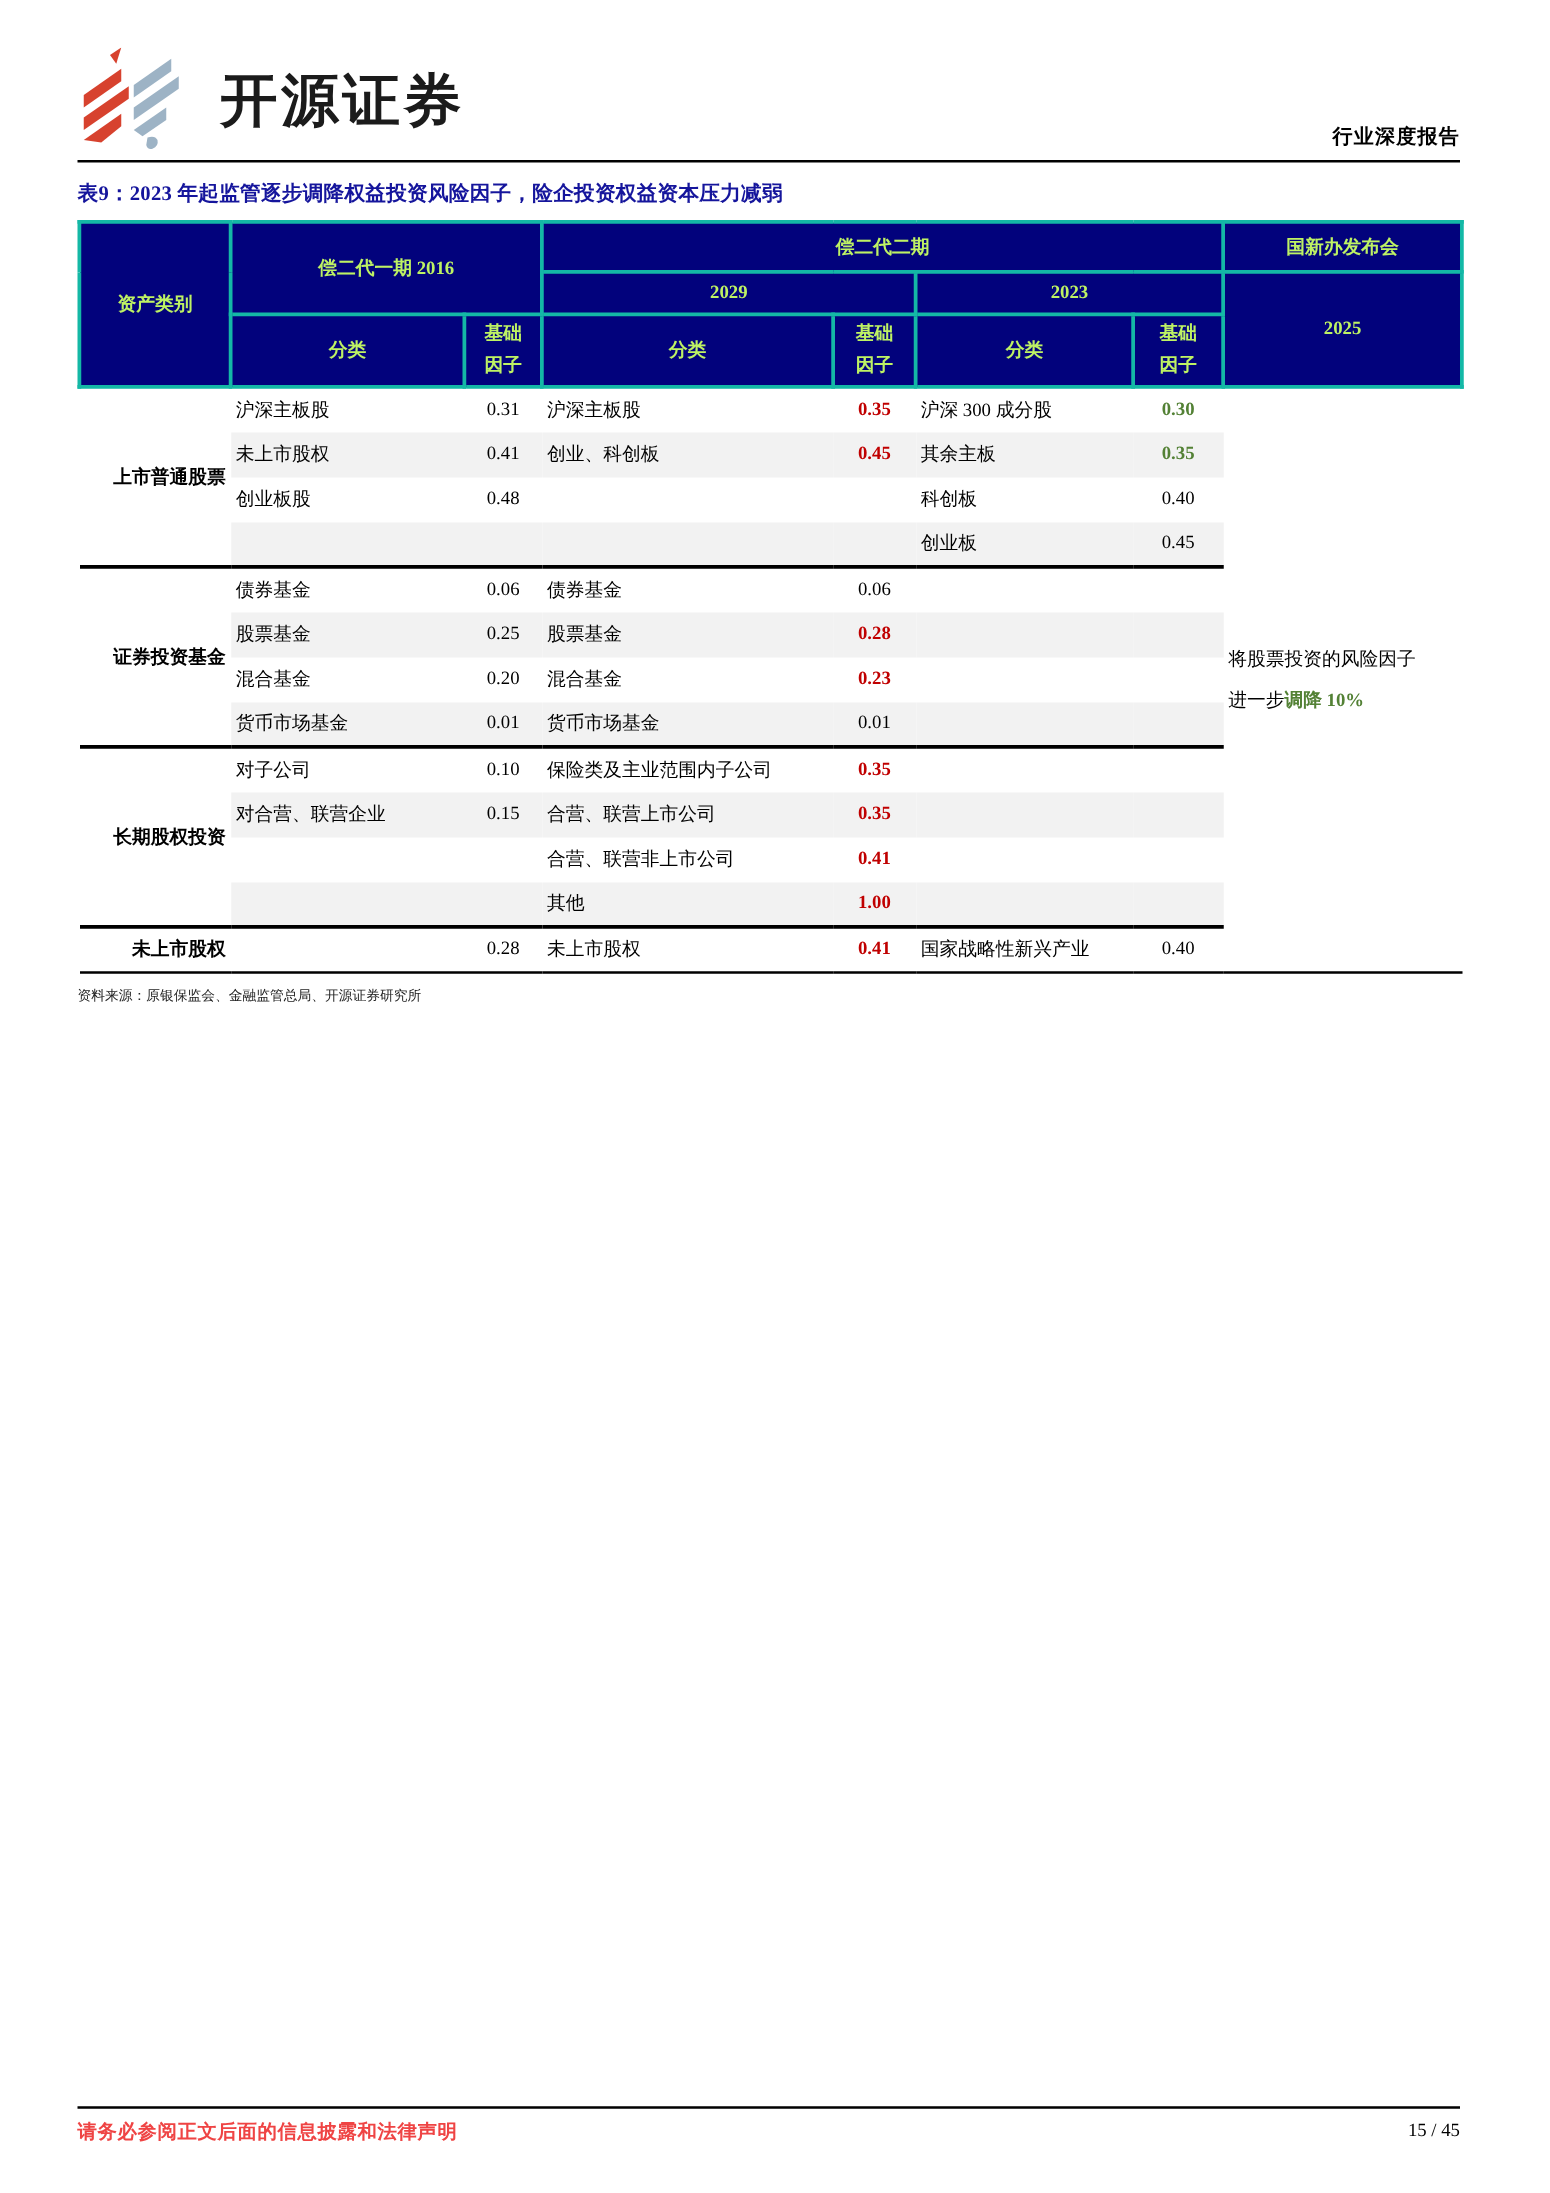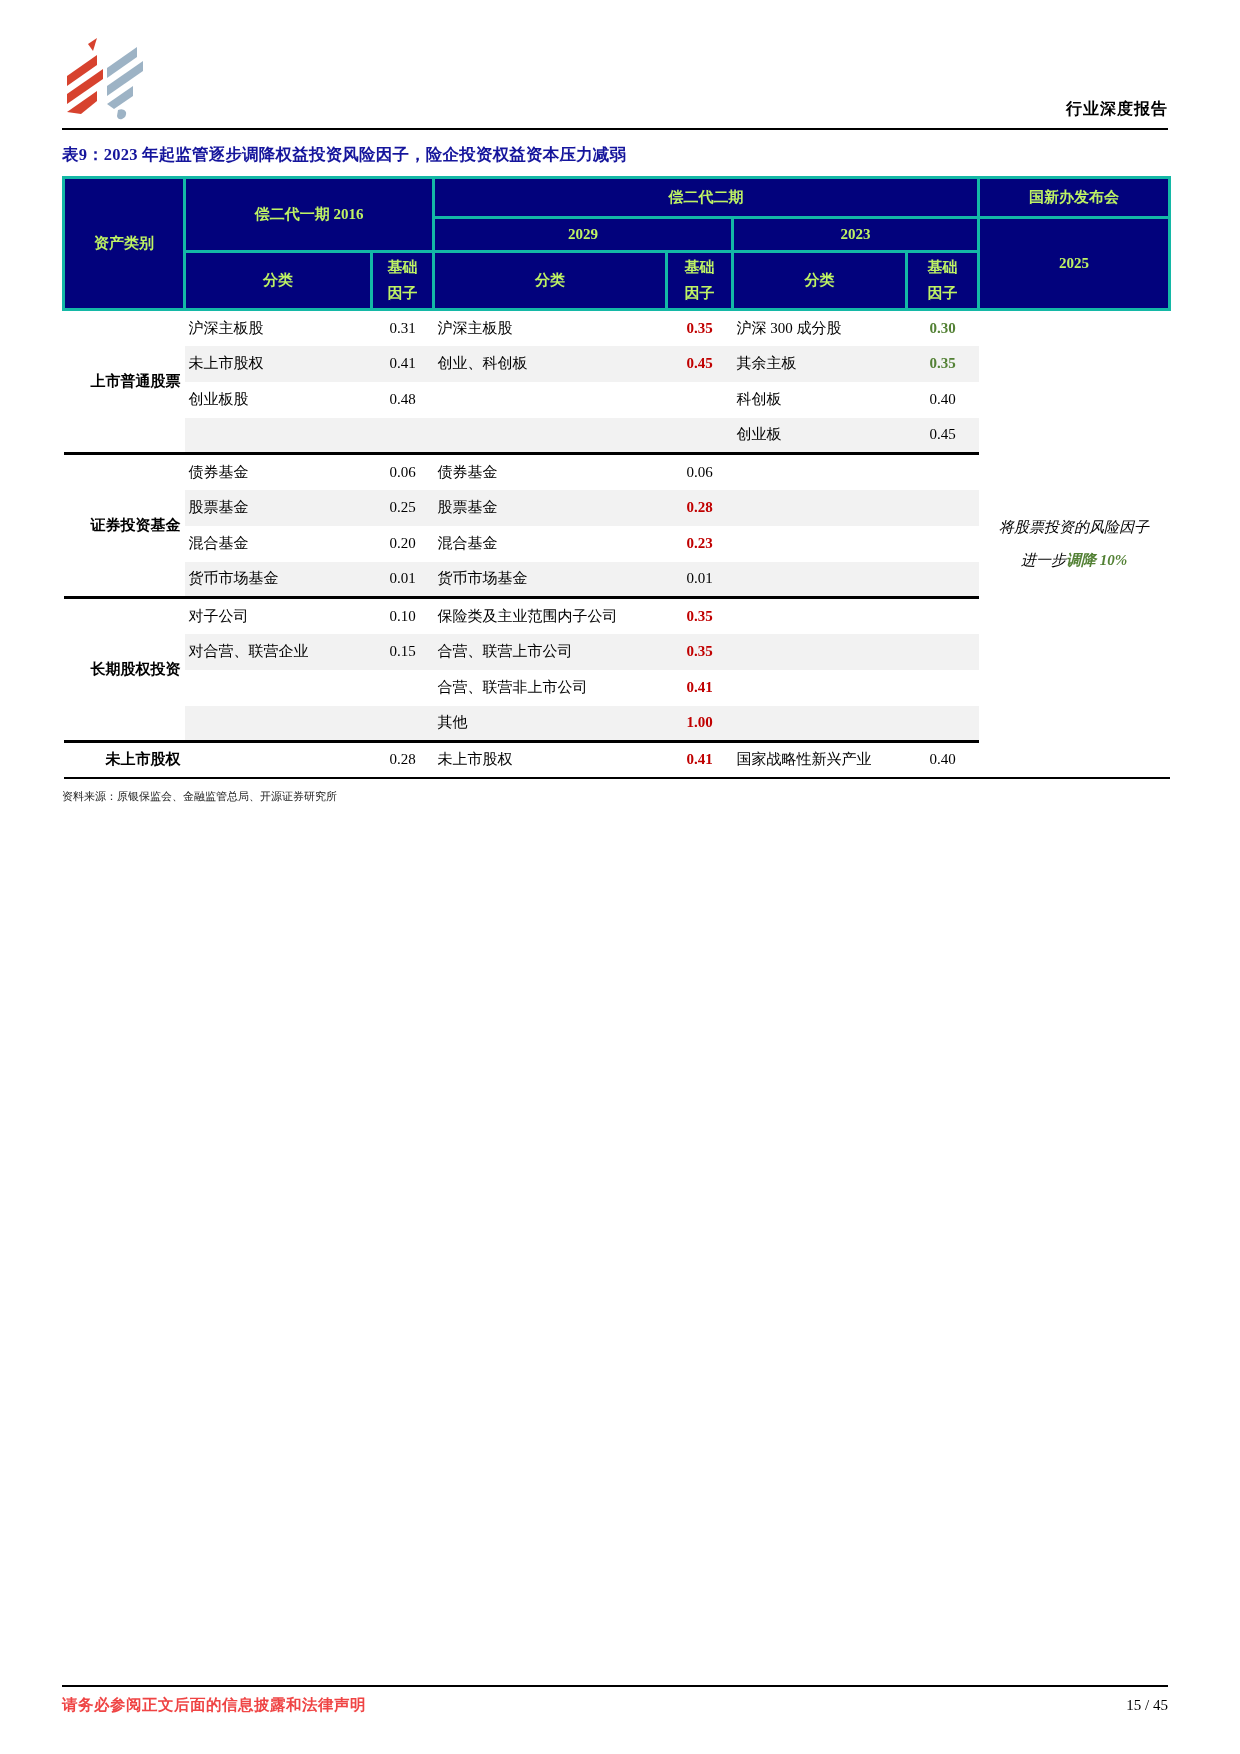--- a/index.html
+++ b/index.html
@@ -35,21 +35,21 @@
   .two-line div{line-height:1.7;}
   table.riskfac td{font-size:15px;vertical-align:middle;padding:2px 4px;border:none;}
   tr.brow{height:36px;}
   td.cls{text-align:left;padding-left:14px;}
   td.val{text-align:center;}
   td.cat{text-align:right;font-weight:bold;}
   td.red{color:var(--red);font-weight:bold;}
   td.grn{color:var(--green);font-weight:bold;}
   tr.band td.bd{background:var(--band);}
   tr.sep td{border-top:3px solid #000;}
-  td.note-cell{text-align:center;vertical-align:middle;font-style:italic;}
+  td.note-cell{text-align:left;vertical-align:middle;}
   .note-l1{font-size:15px;margin-bottom:14px;}
   .note-l2{font-size:15px;}
   .note-hl{color:var(--green);font-weight:bold;}
 
   
   .source{margin:10px 72px 0 62px;font-size:11px;color:#222;}
 
   
   .footer{position:absolute;left:0;right:0;bottom:38px;}
   .footer-rule{height:2px;background:#000;margin:0 72px 8px 62px;}
@@ -71,20 +71,21 @@
           <polygon points="5,56 41,31 41,41 5,66"></polygon>
           <polygon points="5,74 35,53 35,63 19,76"></polygon>
         </g>
         <g fill="var(--logo-slate)">
           <polygon points="45,30 75,9 75,19 45,40"></polygon>
           <polygon points="45,48 81,23 81,33 45,58"></polygon>
           <polygon points="45,66 71,48 71,58 52,71"></polygon>
           <path d="M56 72 q6 -2 8 2 q1 5 -4 7 q-4 1 -5 -3 z"></path>
         </g>
       </svg>
+      <span class="logo-text">开源证券</span>
     </div>
     <div class="report-type">行业深度报告</div>
   </header>
   <div class="top-rule"></div>
 
   <div class="table-title">表9：2023 年起监管逐步调降权益投资风险因子，险企投资权益资本压力减弱</div>
 
   <table class="riskfac">
     <colgroup>
       <col style="width:121px">

